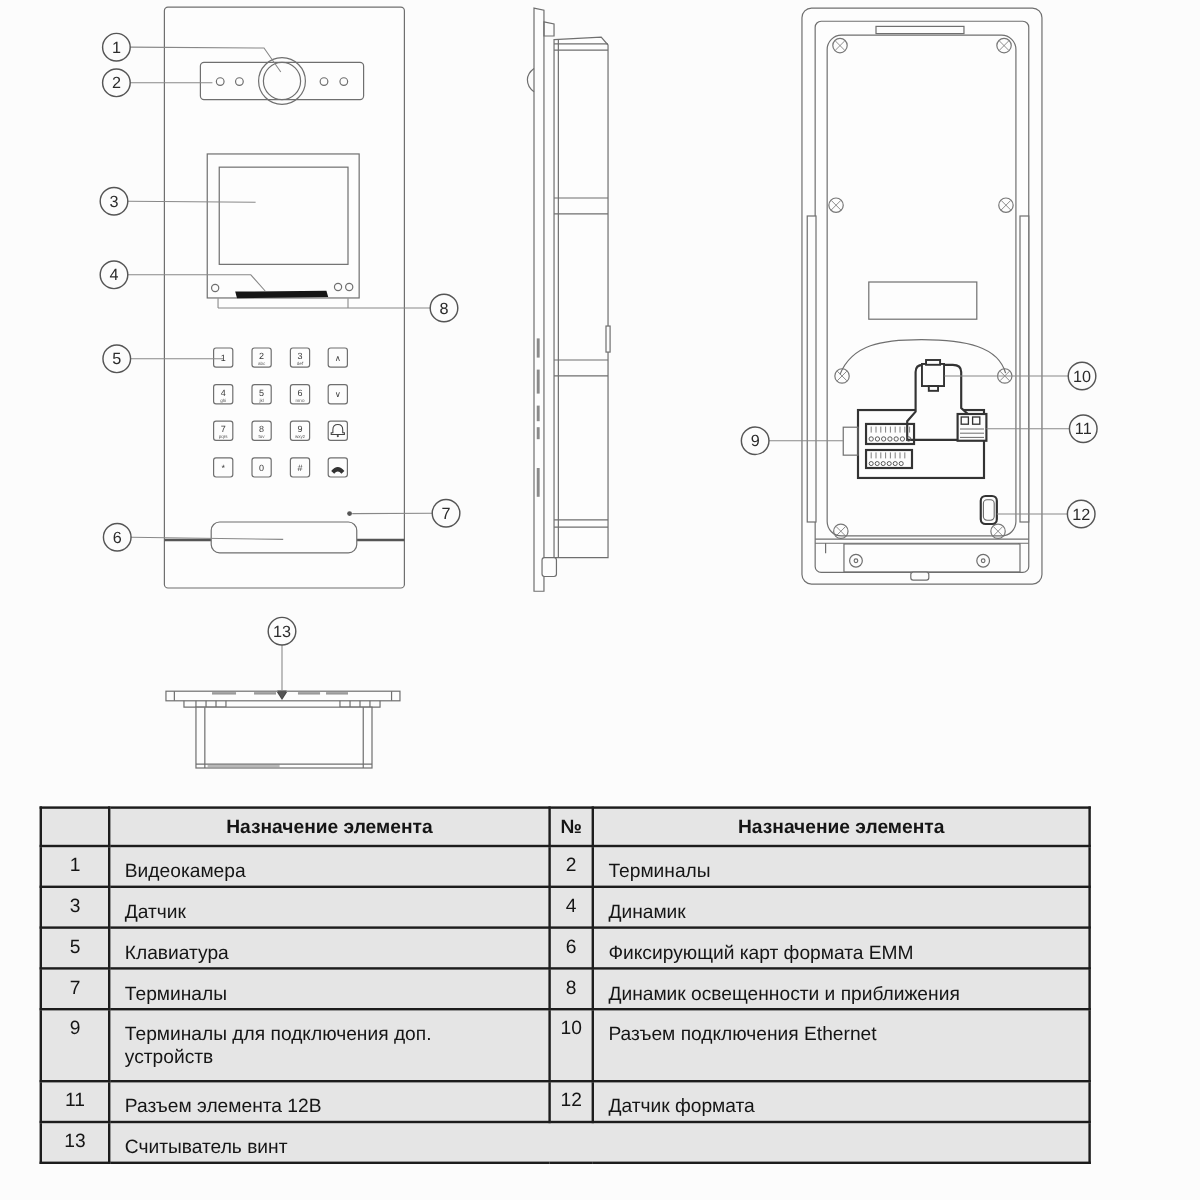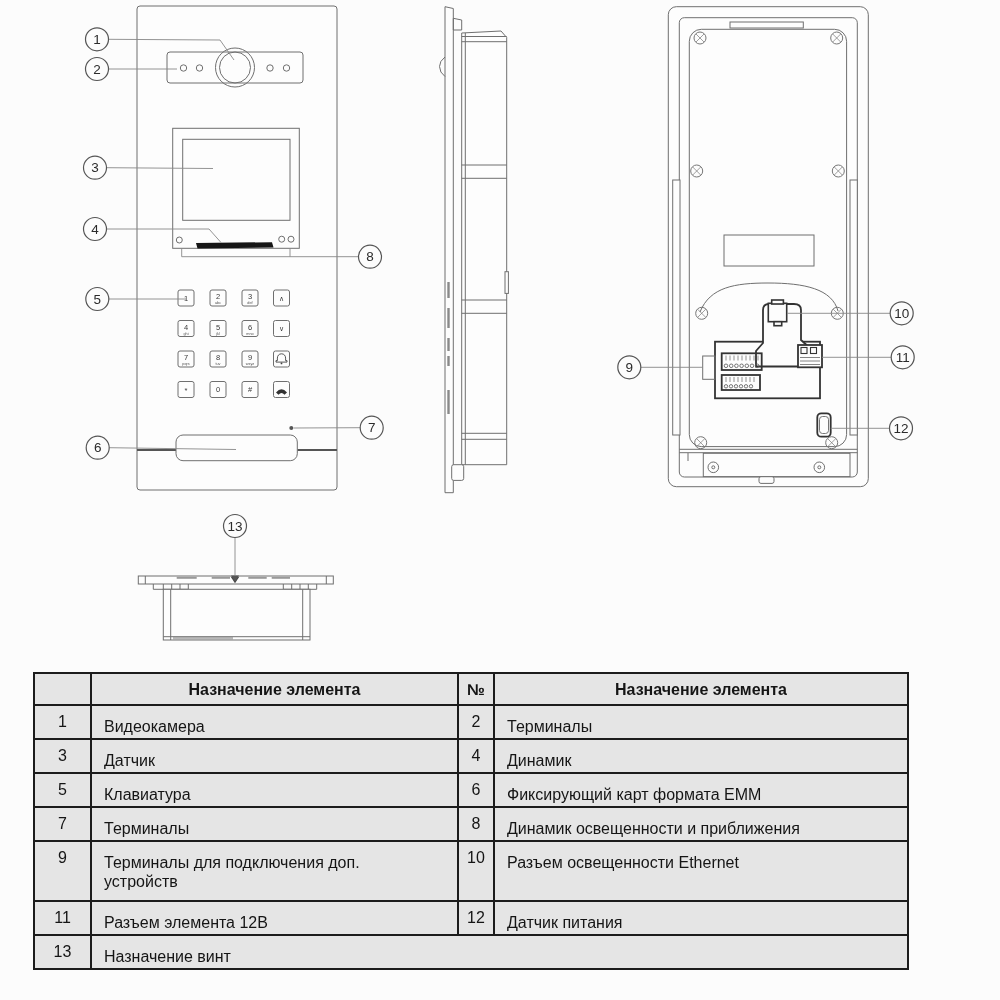--- a/index.html
+++ b/index.html
@@ -320,28 +320,28 @@
       <td class="num">7</td>
       <td class="txt">Терминалы</td>
       <td class="num">8</td>
       <td class="txt">Динамик освещенности и приближения</td>
     </tr>
     <tr style="height:60px">
       <td class="num">9</td>
       <td class="txt">Терминалы для подключения доп.
 устройств</td>
       <td class="num">10</td>
-      <td class="txt">Разъем освещенности Ethernet</td>
+      <td class="txt">Разъем подключения Ethernet</td>
     </tr>
     <tr style="height:31px">
       <td class="num">11</td>
       <td class="txt">Разъем элемента 12В</td>
       <td class="num">12</td>
-      <td class="txt">Датчик питания</td>
+      <td class="txt">Датчик формата</td>
     </tr>
     <tr style="height:32px">
       <td class="num">13</td>
-      <td class="txt" colspan="3">Назначение винт</td>
+      <td class="txt" colspan="3">Считыватель винт</td>
     </tr>
   </tbody>
 </table>
 
 </div>
 
 </body></html>

